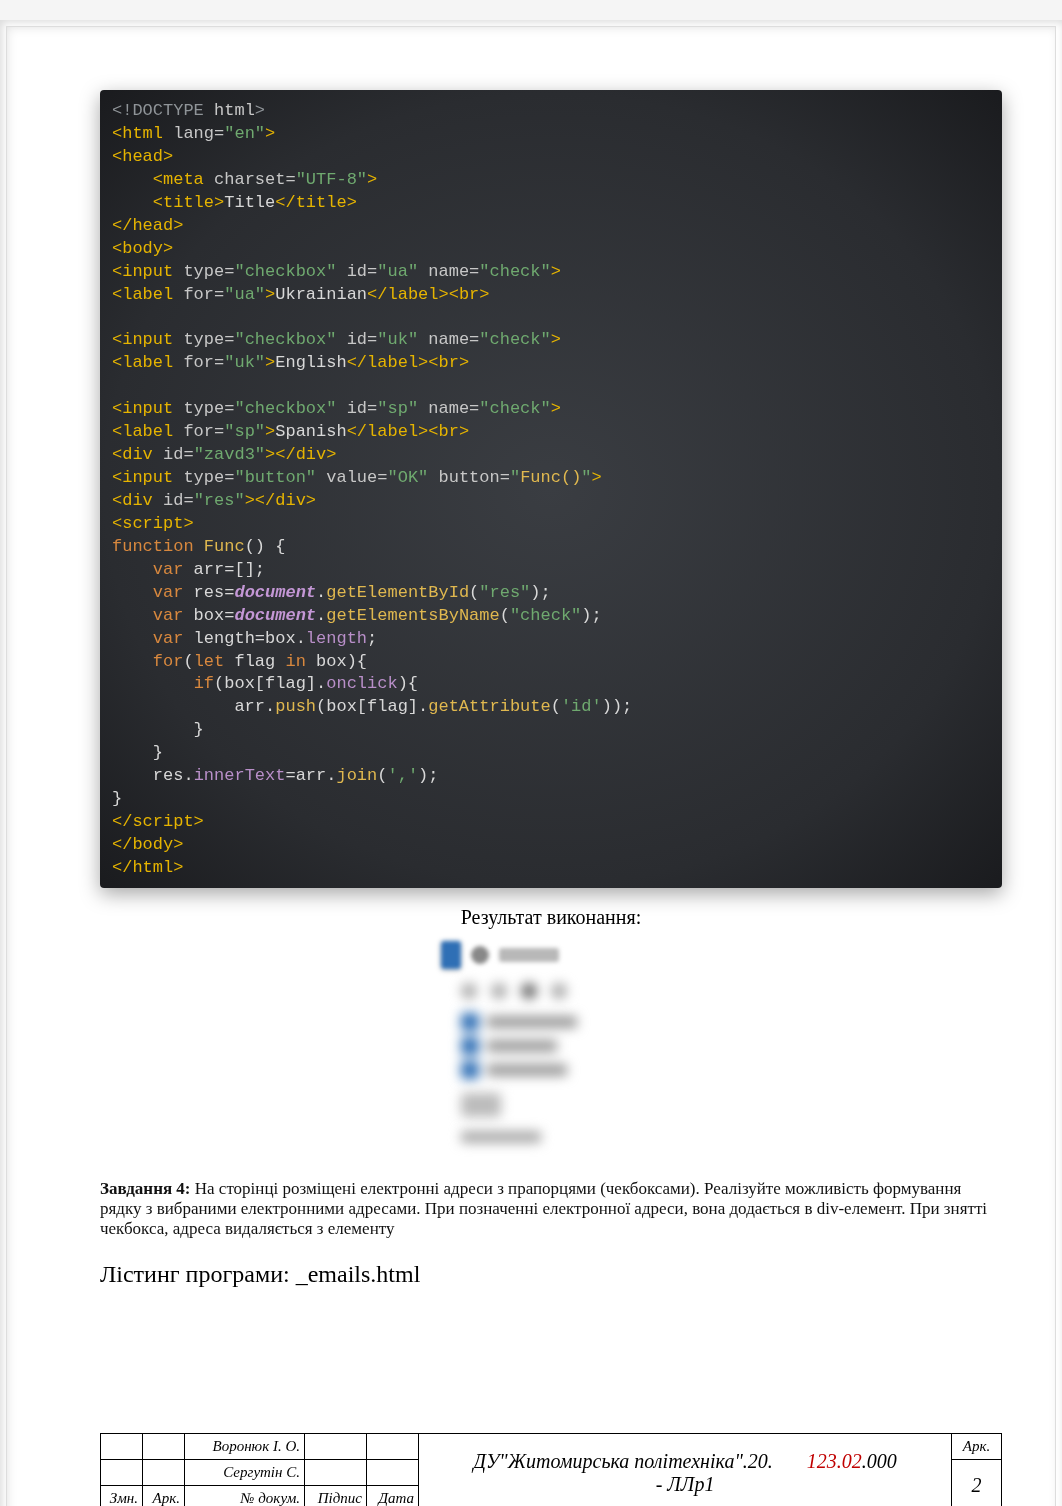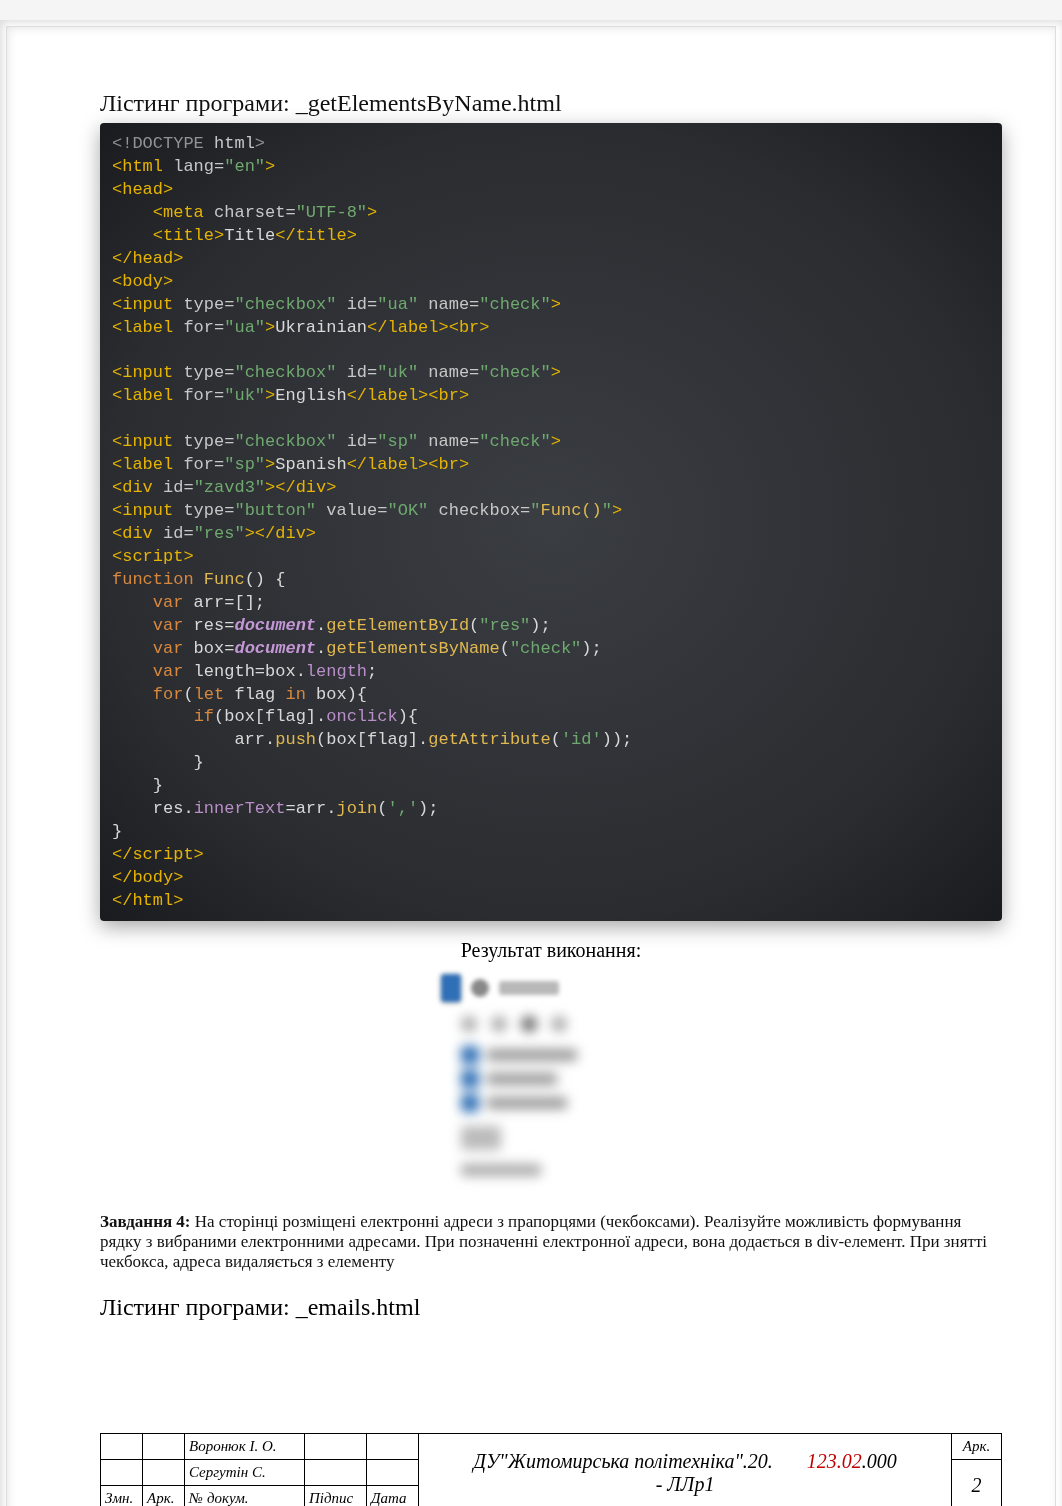--- a/index.html
+++ b/index.html
@@ -88,53 +88,49 @@
   .stamp {
     position: absolute;
     left: 100px;
     right: 60px;
     bottom: 14px;
     font-family: "Times New Roman", serif;
     font-style: italic;
   }
   .stamp table { border-collapse: collapse; width: 100%; table-layout: fixed; }
   .stamp td { border: 1px solid #000; height: 26px; font-size: 16px; padding: 0 4px; vertical-align: middle; }
-  .stamp td.small { font-size: 15px; text-align: left; }
+  .stamp td.small { font-size: 15px; text-align: right; }
   .stamp .title-cell { font-size: 20px; text-align: center; font-style: italic; }
   .stamp .title-cell .red { color: #c00000; margin-left: 34px; }
   .stamp .ark { font-size: 15px; text-align: center; }
   .stamp .pg { font-size: 20px; text-align: center; font-style: italic; }
 </style>
 </head>
 <body>
 
 <div class="page">
 
-  <div class="listing-line">
-    <span>Лістинг програми:</span>
-    <span>_getElementsByName.html</span>
-  </div>
 
   <div class="code-block"><span class="c-doctype">&lt;!DOCTYPE <span class="c-attr">html</span>&gt;</span>
 <span class="c-tag">&lt;html <span class="c-attr">lang=</span><span class="c-str">"en"</span>&gt;</span>
 <span class="c-tag">&lt;head&gt;</span>
 <span>    <span class="c-tag">&lt;meta</span> <span class="c-attr">charset=</span><span class="c-str">"UTF-8"</span><span class="c-tag">&gt;</span></span>
 <span>    <span class="c-tag">&lt;title&gt;</span><span class="c-text">Title</span><span class="c-tag">&lt;/title&gt;</span></span>
 <span class="c-tag">&lt;/head&gt;</span>
 <span class="c-tag">&lt;body&gt;</span>
 <span><span class="c-tag">&lt;input</span> <span class="c-attr">type=</span><span class="c-str">"checkbox"</span> <span class="c-attr">id=</span><span class="c-str">"ua"</span> <span class="c-attr">name=</span><span class="c-str">"check"</span><span class="c-tag">&gt;</span></span>
 <span><span class="c-tag">&lt;label</span> <span class="c-attr">for=</span><span class="c-str">"ua"</span><span class="c-tag">&gt;</span><span class="c-text">Ukrainian</span><span class="c-tag">&lt;/label&gt;&lt;br&gt;</span></span>
 
 <span><span class="c-tag">&lt;input</span> <span class="c-attr">type=</span><span class="c-str">"checkbox"</span> <span class="c-attr">id=</span><span class="c-str">"uk"</span> <span class="c-attr">name=</span><span class="c-str">"check"</span><span class="c-tag">&gt;</span></span>
 <span><span class="c-tag">&lt;label</span> <span class="c-attr">for=</span><span class="c-str">"uk"</span><span class="c-tag">&gt;</span><span class="c-text">English</span><span class="c-tag">&lt;/label&gt;&lt;br&gt;</span></span>
 
 <span><span class="c-tag">&lt;input</span> <span class="c-attr">type=</span><span class="c-str">"checkbox"</span> <span class="c-attr">id=</span><span class="c-str">"sp"</span> <span class="c-attr">name=</span><span class="c-str">"check"</span><span class="c-tag">&gt;</span></span>
 <span><span class="c-tag">&lt;label</span> <span class="c-attr">for=</span><span class="c-str">"sp"</span><span class="c-tag">&gt;</span><span class="c-text">Spanish</span><span class="c-tag">&lt;/label&gt;&lt;br&gt;</span></span>
 <span><span class="c-tag">&lt;div</span> <span class="c-attr">id=</span><span class="c-str">"zavd3"</span><span class="c-tag">&gt;&lt;/div&gt;</span></span>
-<span><span class="c-tag">&lt;input</span> <span class="c-attr">type=</span><span class="c-str">"button"</span> <span class="c-attr">value=</span><span class="c-str">"OK"</span> <span class="c-attr">checkbox=</span><span class="c-str">"</span><span class="c-fn">Func()</span><span class="c-str">"</span><span class="c-tag">&gt;</span></span>
+<span><span class="c-tag">&lt;input</span> <span class="c-attr">type=</span><span class="c-str">"button"</span> <span class="c-attr">value=</span><span class="c-str">"OK"</span> <span class="c-attr">button=</span><span class="c-str">"</span><span class="c-fn">Func()</span><span class="c-str">"</span><span class="c-tag">&gt;</span></span>
 <span><span class="c-tag">&lt;div</span> <span class="c-attr">id=</span><span class="c-str">"res"</span><span class="c-tag">&gt;&lt;/div&gt;</span></span>
 <span class="c-tag">&lt;script&gt;</span>
 <span><span class="c-kw">function</span> <span class="c-fn">Func</span>() {</span>
 <span>    <span class="c-kw">var</span> arr=[];</span>
 <span>    <span class="c-kw">var</span> res=<span class="c-doc">document</span>.<span class="c-fn">getElementById</span>(<span class="c-str">"res"</span>);</span>
 <span>    <span class="c-kw">var</span> box=<span class="c-doc">document</span>.<span class="c-fn">getElementsByName</span>(<span class="c-str">"check"</span>);</span>
 <span>    <span class="c-kw">var</span> length=box.<span class="c-prop">length</span>;</span>
 <span>    <span class="c-kw">for</span>(<span class="c-kw">let</span> flag <span class="c-kw">in</span> box){</span>
 <span>        <span class="c-kw">if</span>(box[flag].<span class="c-prop">onclick</span>){</span>
 <span>            arr.<span class="c-fn">push</span>(box[flag].<span class="c-fn">getAttribute</span>(<span class="c-str">'id'</span>));</span>

